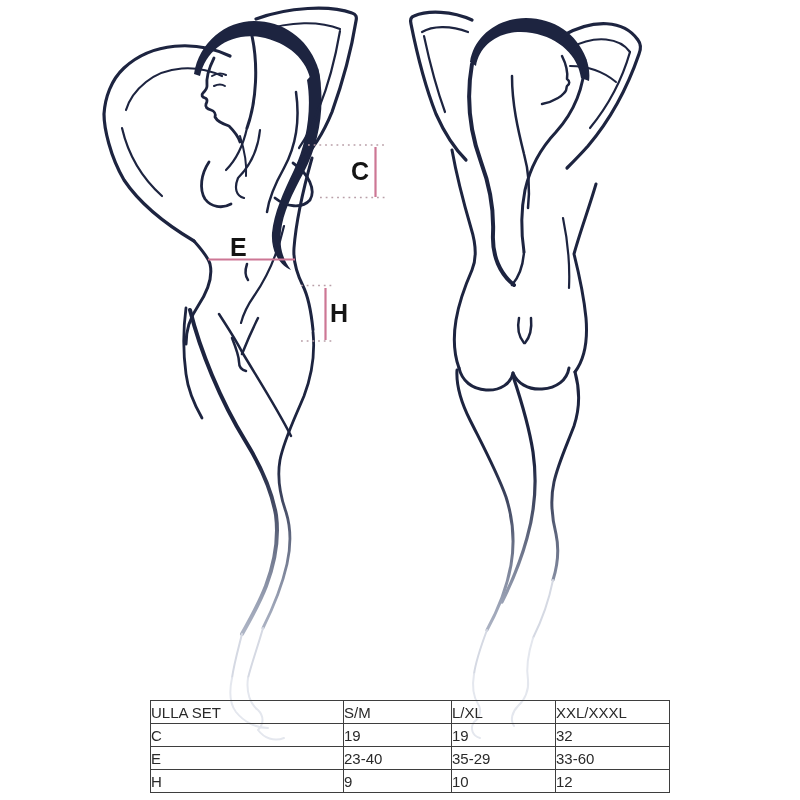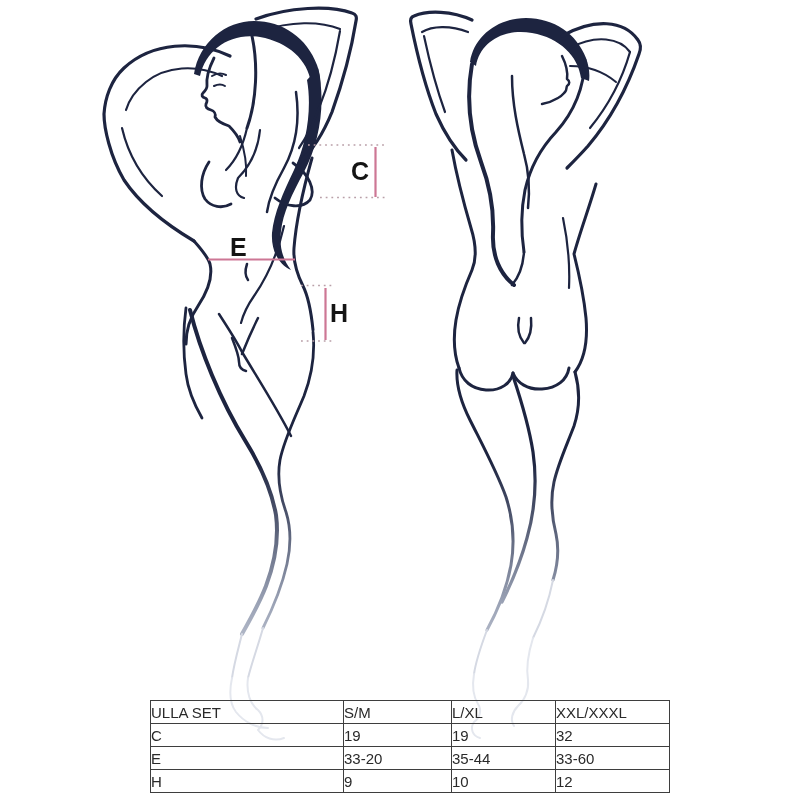--- a/index.html
+++ b/index.html
@@ -169,22 +169,22 @@
       <td data-name="size-column-xxlxxxl">XXL/XXXL</td>
     </tr>
     <tr data-name="size-table-row-c">
       <td class="rowlabel" data-name="row-label-c">C</td>
       <td data-name="value-c-sm">19</td>
       <td data-name="value-c-lxl">19</td>
       <td data-name="value-c-xxl">32</td>
     </tr>
     <tr data-name="size-table-row-e">
       <td class="rowlabel" data-name="row-label-e">E</td>
-      <td data-name="value-e-sm">33-20</td>
-      <td data-name="value-e-lxl">35-44</td>
+      <td data-name="value-e-sm">23-40</td>
+      <td data-name="value-e-lxl">35-29</td>
       <td data-name="value-e-xxl">33-60</td>
     </tr>
     <tr data-name="size-table-row-h">
       <td class="rowlabel" data-name="row-label-h">H</td>
       <td data-name="value-h-sm">9</td>
       <td data-name="value-h-lxl">10</td>
       <td data-name="value-h-xxl">12</td>
     </tr>
   </tbody>
 </table>

